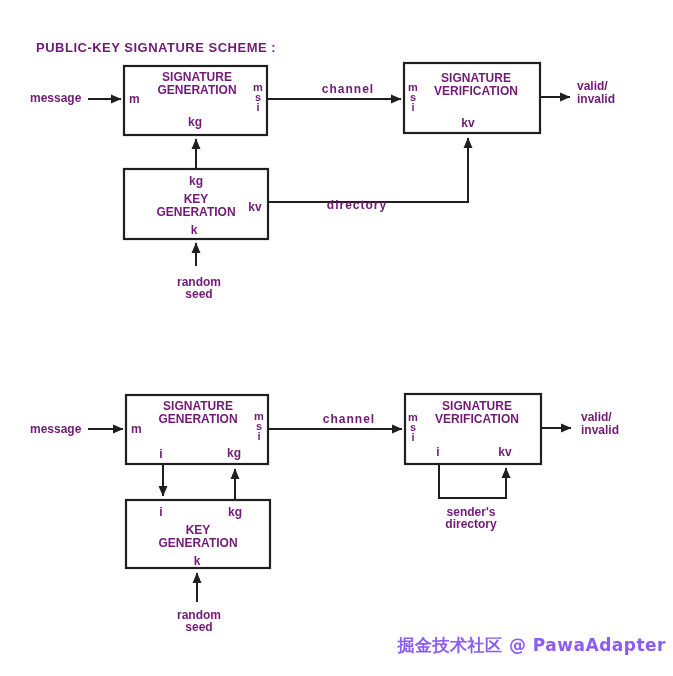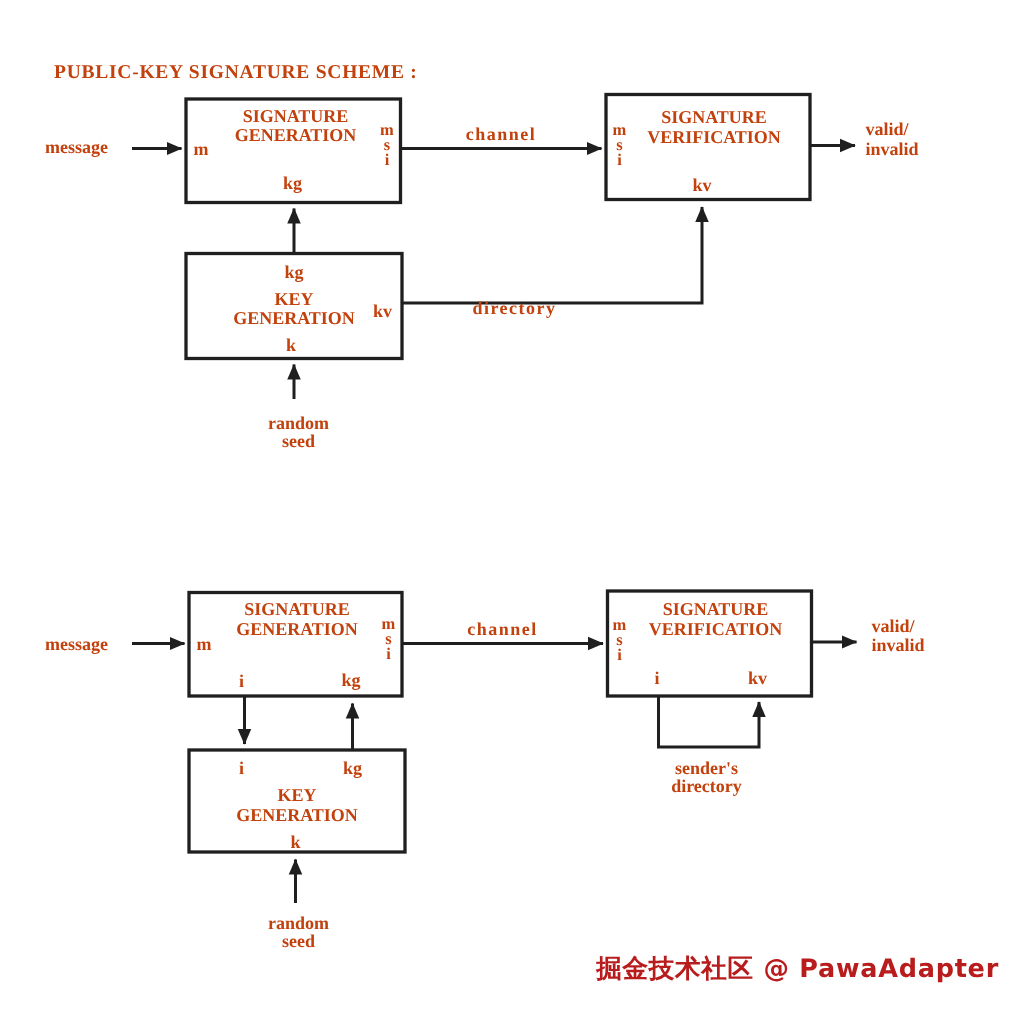--- a/index.html
+++ b/index.html
@@ -2,33 +2,33 @@
 <html><head>
 <meta charset="utf-8">
 <style>
   html,body { margin:0; padding:0; background:#ffffff; }
   .canvas {
     position:relative; width:673px; height:676px; background:#ffffff;
     overflow:hidden; font-family:"DejaVu Sans Mono", monospace;
   }
   .canvas svg { position:absolute; left:0; top:0; }
   .lbl {
-    position:absolute; font-family:Liberation Serif, serif;
-    font-weight:700; color:#c2410c; font-size:12px; line-height:13px;
+    position:absolute; font-family:Liberation Sans, sans-serif;
+    font-weight:700; color:#701a75; font-size:12px; line-height:13px;
     white-space:nowrap;
   }
   .c { transform:translateX(-50%); text-align:center; }
   .title { font-size:13px; letter-spacing:0.5px; }
-  .wide { letter-spacing:1px; }
+  .wide { letter-spacing:1px;margin-left:14px; }
   .stack { line-height:10px; font-size:11px; }
   .stack span { display:block; }
   .watermark {
     position:absolute; font-family:"DejaVu Sans", sans-serif;
     font-weight:700; font-size:17px; letter-spacing:0.5px;
-    color:#b91c1c; text-shadow:1px 1px 0 #ffffff; white-space:nowrap;
+    color:#8b5cf6; text-shadow:1px 1px 0 #ffffff; white-space:nowrap;
   }
 </style>
 </head>
 <body>
 
 <div class="canvas">
 
   <svg width="673" height="676" viewBox="0 0 673 676">
     <defs>
       <marker id="ah" markerUnits="userSpaceOnUse" markerWidth="14" markerHeight="12" refX="10" refY="5" orient="auto">

